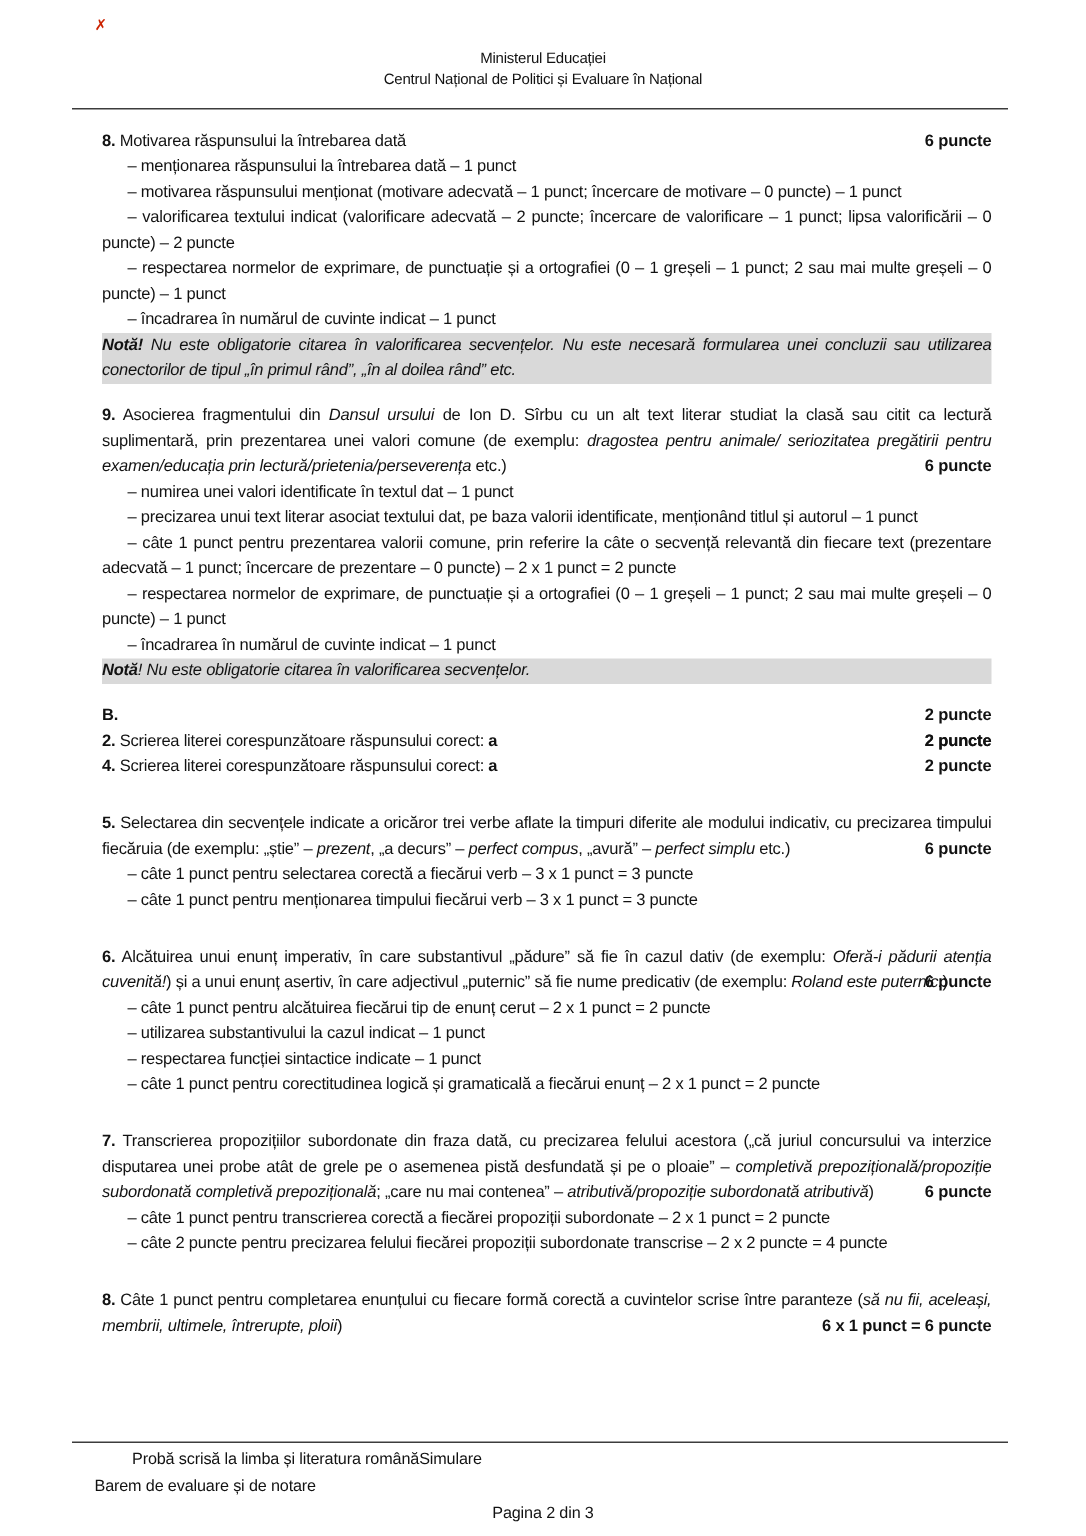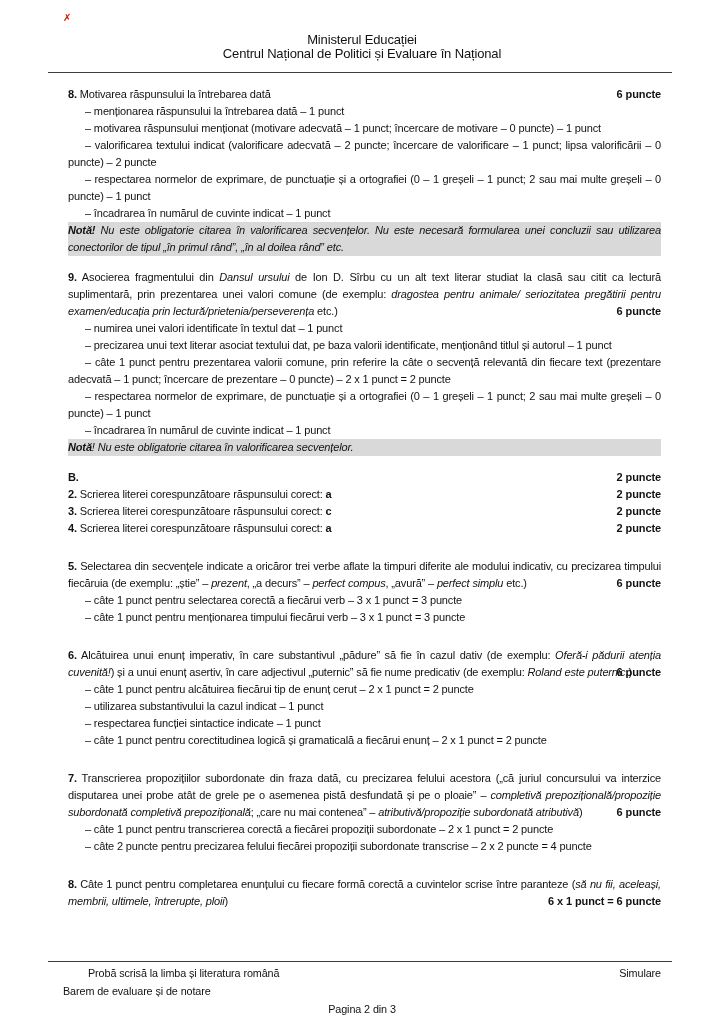--- a/index.html
+++ b/index.html
@@ -3,40 +3,40 @@
 <meta charset="utf-8">
 <style>
   html,body{margin:0;padding:0;background:#ffffff;}
   .page{
     position:relative;width:724px;height:1024px;background:#ffffff;overflow:hidden;
     font-family:"Liberation Sans","DejaVu Sans",sans-serif;
     font-size:11px;line-height:17px;color:#121212;letter-spacing:-0.15px;
   }
   
   .hdr{text-align:center;padding-top:33px;}
-  .hline{line-height:13.5px;font-size:13px;}
+  .hline{line-height:13.5px;font-size:10px;}
   .brk{position:absolute;left:63px;top:9px;font-size:10px;font-weight:bold;letter-spacing:0;color:var(--brk,#cc2200);}
   .rule{border-top:1.6px solid #3c3c3c;margin:12px 52px 0 48px;height:0;}
   
   .doc{margin:0 63px 0 68px;padding-top:13px;}
   .doc p{margin:0;text-align:justify;}
   .head{position:relative;}
   .brow{position:relative;}
   .pts{position:absolute;right:0;bottom:0;font-weight:bold;white-space:nowrap;letter-spacing:-0.1px;}
   .crit{text-indent:17px;}
   .note{background:var(--note,#d9d9d9);font-style:italic;}
   .b{font-weight:bold;}
   .i{font-style:italic;}
   .mt{margin-top:13px !important;}
   .mt2{margin-top:21px !important;}
   .shead{font-weight:bold;}
   
   .ftr{position:absolute;left:0;right:0;top:961px;font-size:10.8px;letter-spacing:-0.1px;}
   .frule{border-top:1.5px solid #3c3c3c;margin:0 52px 0 48px;height:0;}
-  .frow{display:flex;justify-content:space-between;margin:4px 63px 0 68px;line-height:14px;padding-left:20px;}
+  .frow{display:flex;justify-content:flex-start;margin:4px 63px 0 68px;line-height:14px;padding-left:20px;}
   .fline{margin:4px 63px;line-height:14px;}
   .fpage{text-align:center;margin-top:4px;line-height:14px;}
 </style>
 </head>
 <body>
 
 <div class="page">
 
   <div class="hdr">
     <span class="brk">✗</span>
@@ -59,21 +59,21 @@
     <p class="crit">– numirea unei valori identificate în textul dat – 1 punct</p>
     <p class="crit">– precizarea unui text literar asociat textului dat, pe baza valorii identificate, menționând titlul și autorul – 1 punct</p>
     <p class="crit">– câte 1 punct pentru prezentarea valorii comune, prin referire la câte o secvență relevantă din fiecare text (prezentare adecvată – 1 punct; încercare de prezentare – 0 puncte) – 2 x 1 punct = 2 puncte</p>
     <p class="crit">– respectarea normelor de exprimare, de punctuație și a ortografiei (0 – 1 greșeli – 1 punct; 2 sau mai multe greșeli – 0 puncte) – 1 punct</p>
     <p class="crit">– încadrarea în numărul de cuvinte indicat – 1 punct</p>
     <p class="note"><span class="b">Notă</span><span>! Nu este obligatorie citarea în valorificarea secvențelor.</span></p>
 
     <p class="shead mt">B.</p>
     <p class="brow"><span class="pts">2 puncte</span></p>
     <p class="brow"><span><span class="b">2.</span><span> Scrierea literei corespunzătoare răspunsului corect: </span><span class="b">a</span></span><span class="pts">2 puncte</span></p>
-    <p class="brow"><span><span class="b">3.</span><span> Scrierea literei corespunzătoare răspunsului corect: </span><span class="b">c</span></span><span class="pts">2 puncte</span></p>
+    <p class="brow"><span class="pts">2 puncte</span></p>
     <p class="brow"><span><span class="b">4.</span><span> Scrierea literei corespunzătoare răspunsului corect: </span><span class="b">a</span></span><span class="pts">2 puncte</span></p>
 
     <p class="head mt2"><span><span class="b">5.</span><span> Selectarea din secvențele indicate a oricăror trei verbe aflate la timpuri diferite ale modului indicativ, cu precizarea timpului fiecăruia (de exemplu: „știe” – </span><span class="i">prezent</span><span>, „a decurs” – </span><span class="i">perfect compus</span><span>, „avură” – </span><span class="i">perfect simplu</span><span> etc.)</span></span><span class="pts">6 puncte</span></p>
     <p class="crit">– câte 1 punct pentru selectarea corectă a fiecărui verb – 3 x 1 punct = 3 puncte</p>
     <p class="crit">– câte 1 punct pentru menționarea timpului fiecărui verb – 3 x 1 punct = 3 puncte</p>
 
     <p class="head mt2"><span><span class="b">6.</span><span> Alcătuirea unui enunț imperativ, în care substantivul „pădure” să fie în cazul dativ (de exemplu: </span><span class="i">Oferă-i pădurii atenția cuvenită!</span><span>) și a unui enunț asertiv, în care adjectivul „puternic” să fie nume predicativ (de exemplu: </span><span class="i">Roland este puternic.</span><span>)</span></span><span class="pts">6 puncte</span></p>
     <p class="crit">– câte 1 punct pentru alcătuirea fiecărui tip de enunț cerut – 2 x 1 punct = 2 puncte</p>
     <p class="crit">– utilizarea substantivului la cazul indicat – 1 punct</p>
     <p class="crit">– respectarea funcției sintactice indicate – 1 punct</p>

